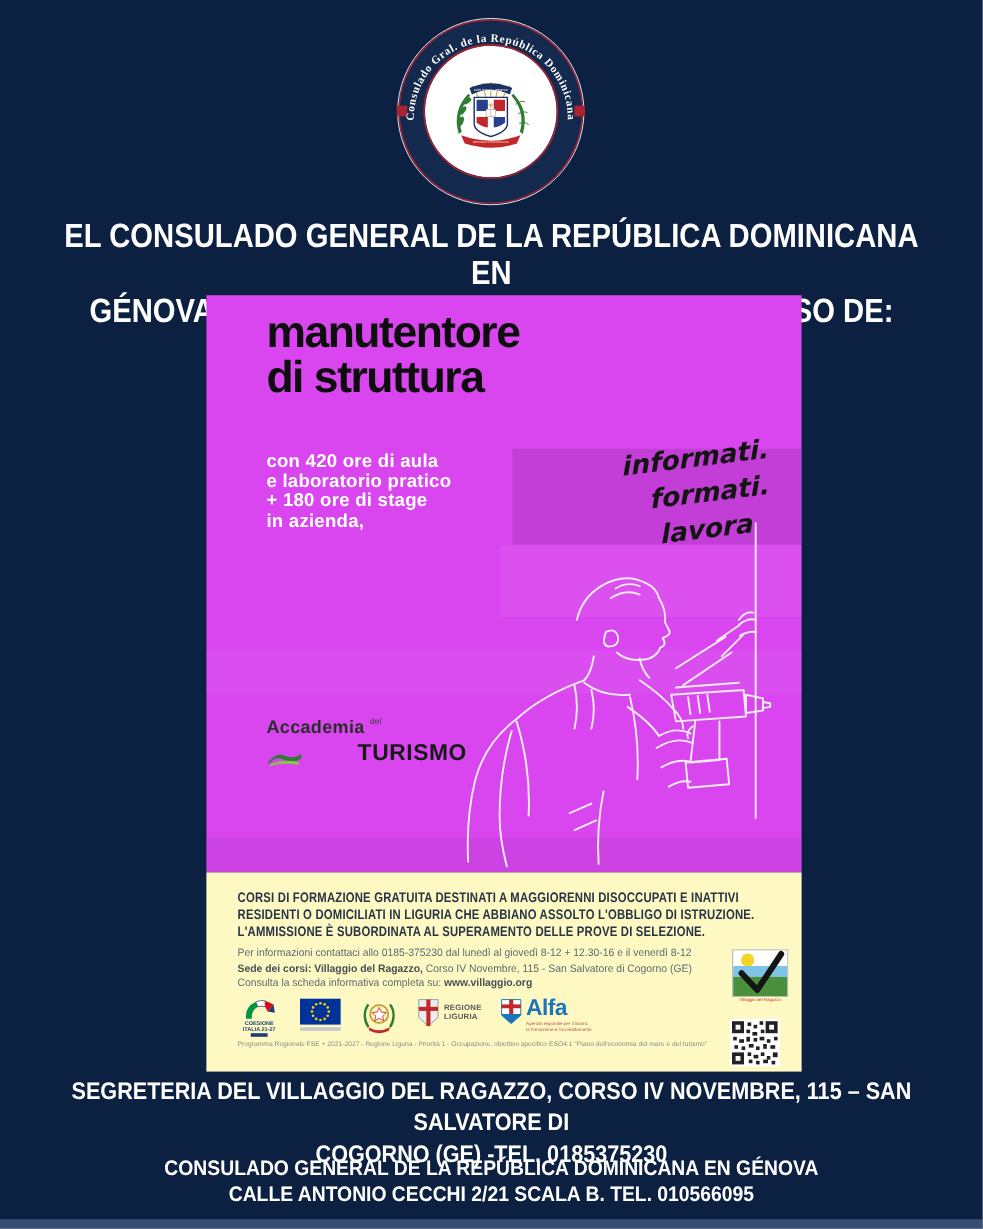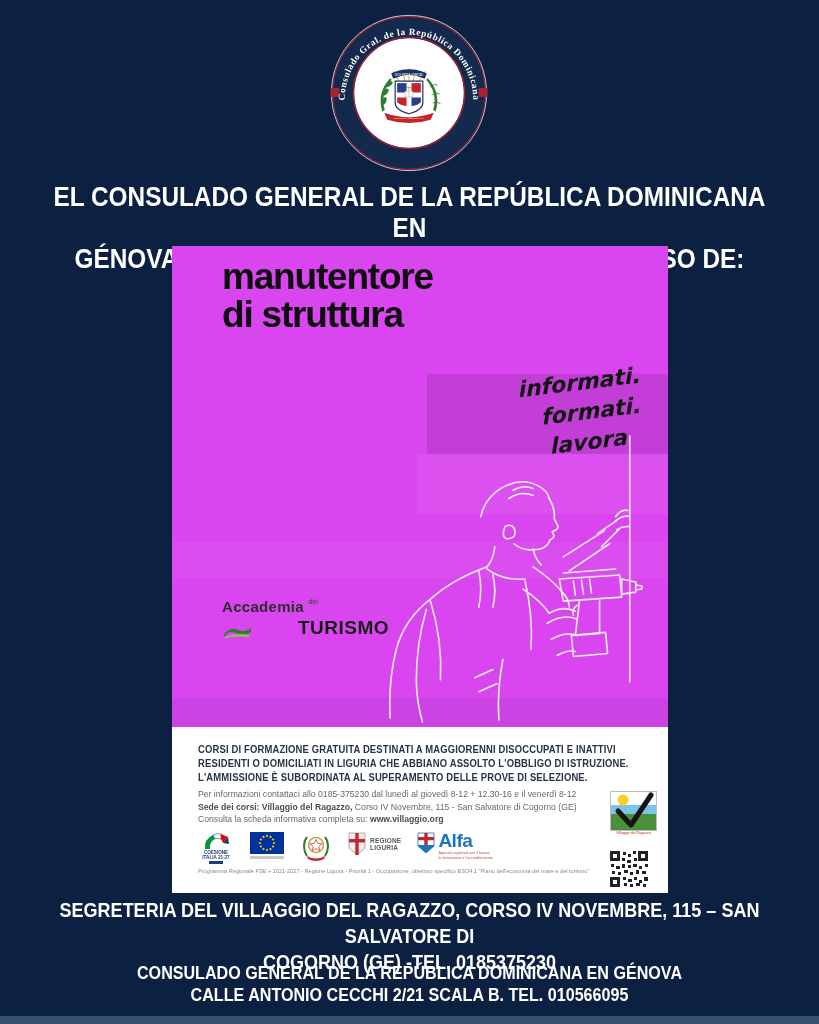--- a/index.html
+++ b/index.html
@@ -25,21 +25,21 @@
            font-size:15.5px;line-height:16.3px;letter-spacing:.2px;}
   .promo{position:absolute;left:50px;top:315px;color:#f2f4ee;font-size:10.5px;
          line-height:14.5px;font-weight:bold;}
   .accademia{position:absolute;left:50px;top:352px;}
   .acc-name{color:#2b2f2b;font-size:15px;font-weight:bold;letter-spacing:.3px;}
   .acc-di{color:#3a3f3a;font-size:7px;vertical-align:top;}
   .acc-row2{display:flex;align-items:flex-end;margin-top:1px;gap:44px;}
   .acc-turismo{color:#181a18;font-size:19px;font-weight:bold;letter-spacing:.5px;margin-left:2px;}
   .man{position:absolute;left:210px;top:182px;}
   
-  .panel{position:absolute;left:0;top:481px;width:496px;height:166px;background:#ffffff;overflow:hidden;}
+  .panel{position:absolute;left:0;top:481px;width:496px;height:166px;background:#fef9c3;overflow:hidden;}
   .notice{position:absolute;left:26px;top:15px;color:#263445;font-weight:bold;
           font-size:11.5px;line-height:14.2px;letter-spacing:.2px;
           transform:scaleX(.82);transform-origin:0 0;white-space:nowrap;}
   .details{position:absolute;left:26px;top:61px;color:#5f6a6f;font-size:9px;line-height:12.6px;
            transform:scaleX(.96);transform-origin:0 0;white-space:nowrap;}
   .details b{color:#454f54;}
   .logos{position:absolute;left:24px;top:105px;height:40px;display:flex;align-items:flex-start;}
   .fineprint{position:absolute;left:26px;top:141px;width:400px;color:#8a8a8a;
              font-size:5.6px;line-height:7px;white-space:nowrap;}
   .logo-item{position:relative;margin-right:0;}
@@ -198,20 +198,26 @@
         <div>manutentore</div>
         <div>di struttura</div>
       </div>
 
       <div class="slogan">
         <div>informati.</div>
         <div>formati.</div>
         <div style="margin-right:14px;">lavora</div>
       </div>
 
+      <div class="bodybold">
+        <div>con 420 ore di aula</div>
+        <div>e laboratorio pratico</div>
+        <div>+ 180 ore di stage</div>
+        <div>in azienda,</div>
+      </div>
 
       <div class="accademia">
         <div>
           <span class="acc-name">Accademia</span>
           <span class="acc-di">del</span>
         </div>
         <div class="acc-row2">
           <svg width="30" height="16" viewBox="0 0 30 16">
             <path d="M1,13 Q8,3 16,7 Q24,10 29,5 L29,9 Q22,14 14,10 Q7,7 3,13 Z" fill="#2e7d32"></path>
             <path d="M3,14 Q14,9 27,12 L27,14.5 Q14,12 3,15.5 Z" fill="#8bc34a"></path>

